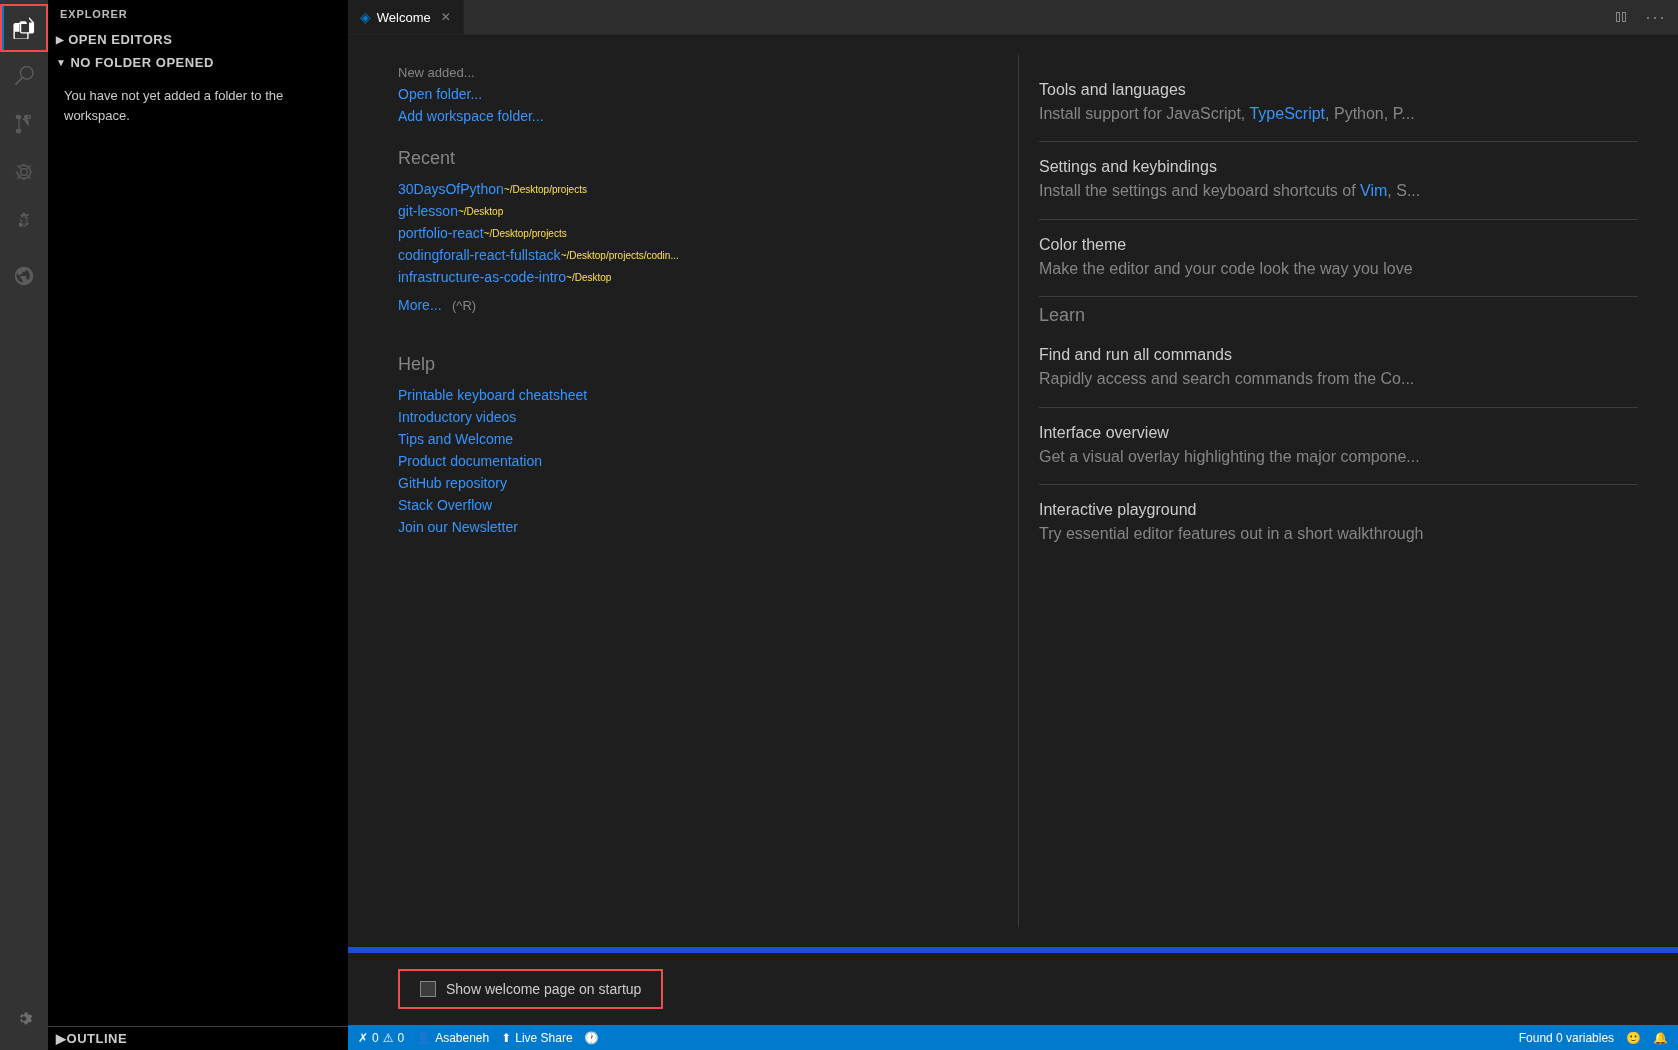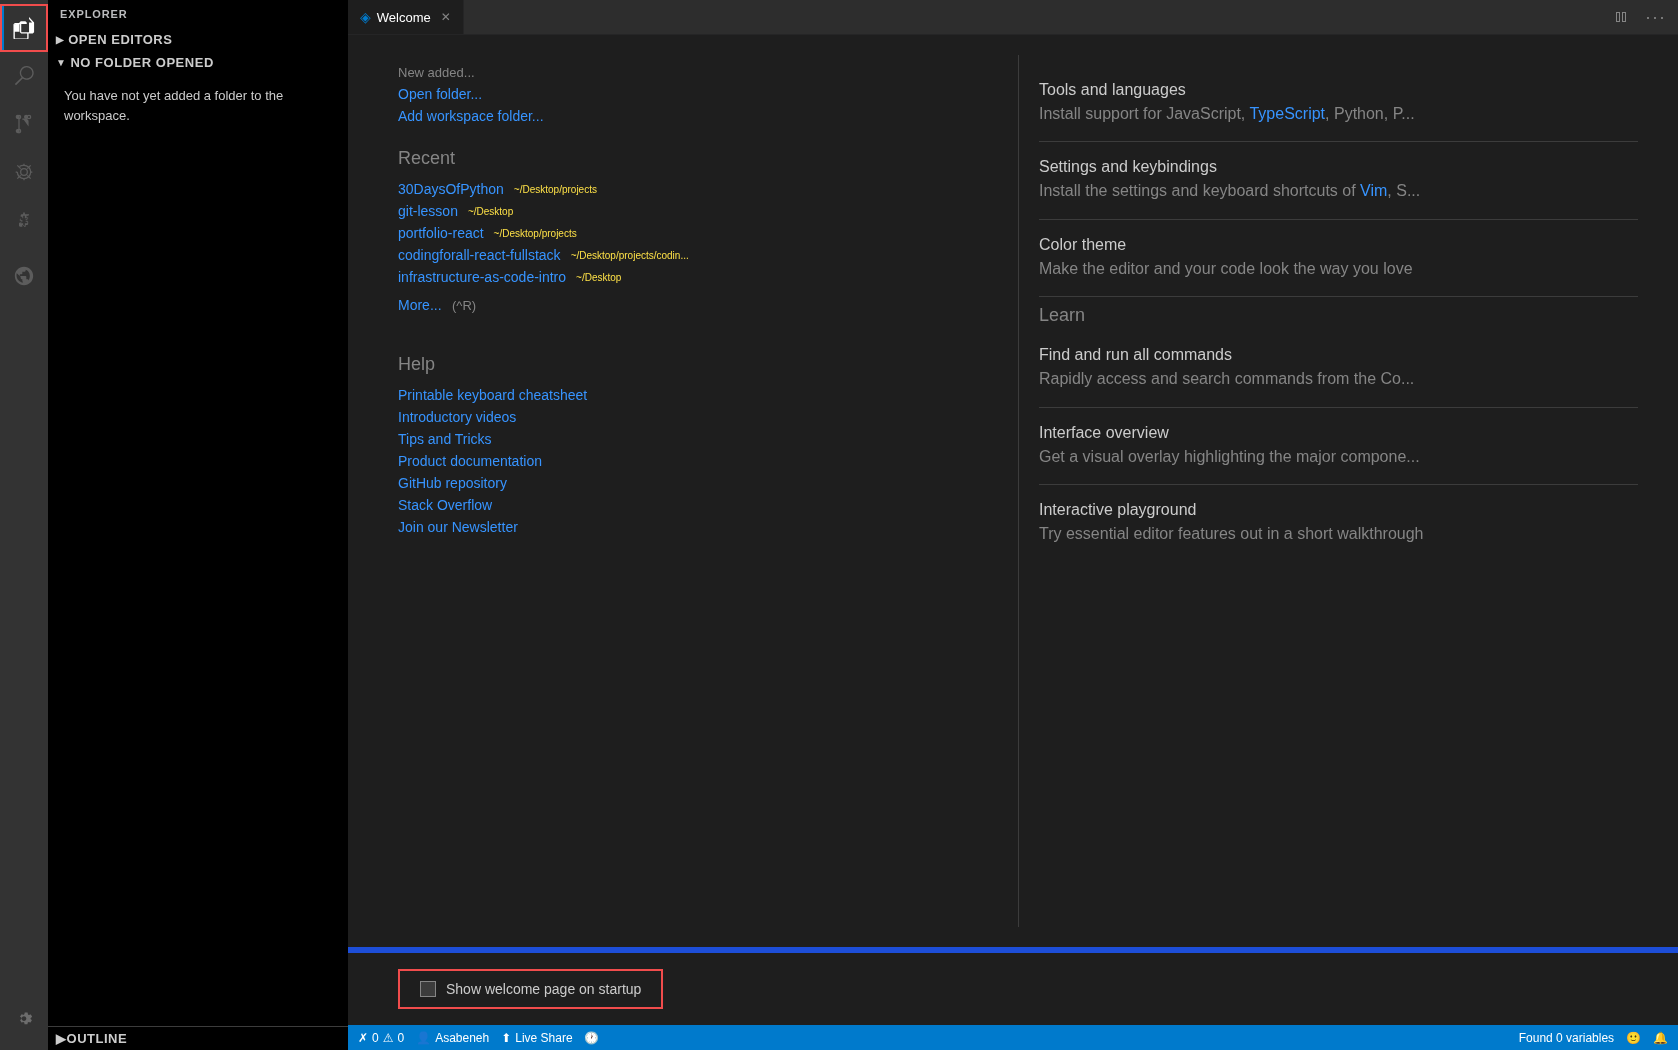--- a/index.html
+++ b/index.html
@@ -201,21 +201,20 @@
       text-decoration: none;
       font-size: 14px;
       display: block;
       margin-bottom: 6px;
     }
 
     .recent-item {
       display: flex;
       align-items: center;
       margin-bottom: 6px;
-      gap: 10px;
     }
     .recent-name {
       color: #3794ff;
       font-size: 14px;
       cursor: pointer;
     }
     .recent-path {
       color: #fde047;
       font-size: 10px;
     }
@@ -451,21 +450,21 @@
 
         <div style="margin-top: 8px;">
           <a class="more-link">More...</a>
           <span class="shortcut-hint">(^R)</span>
         </div>
 
         <div style="margin-top: 40px;">
           <div class="section-label">Help</div>
           <a class="welcome-link">Printable keyboard cheatsheet</a>
           <a class="welcome-link">Introductory videos</a>
-          <a class="welcome-link">Tips and Tricks</a>
+          <a class="welcome-link">Tips and Welcome</a>
           <a class="welcome-link">Product documentation</a>
           <a class="welcome-link">GitHub repository</a>
           <a class="welcome-link">Stack Overflow</a>
           <a class="welcome-link">Join our Newsletter</a>
         </div>
       </div>
 
       <div class="welcome-right">
 
         <div class="right-card">

